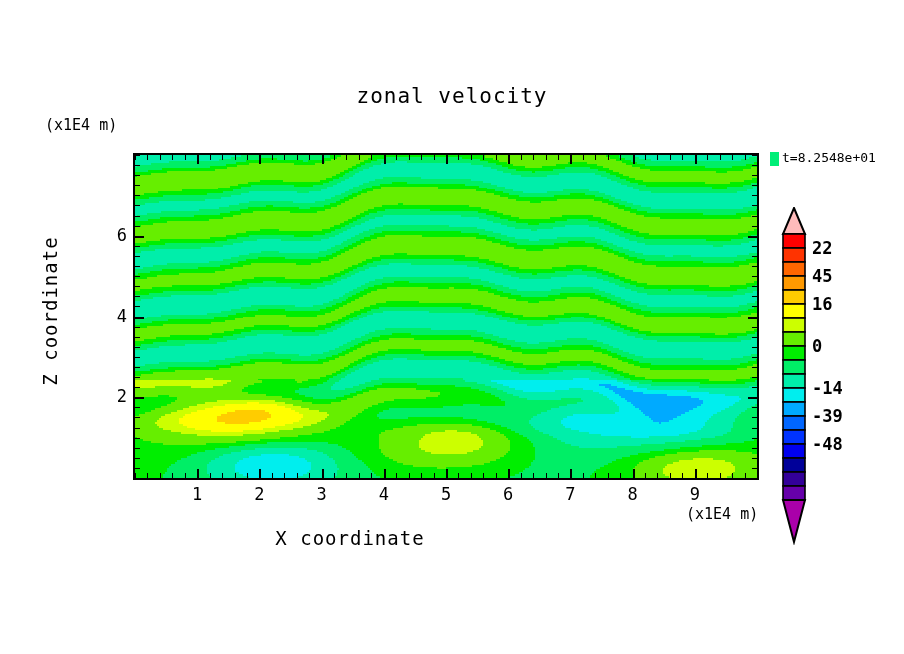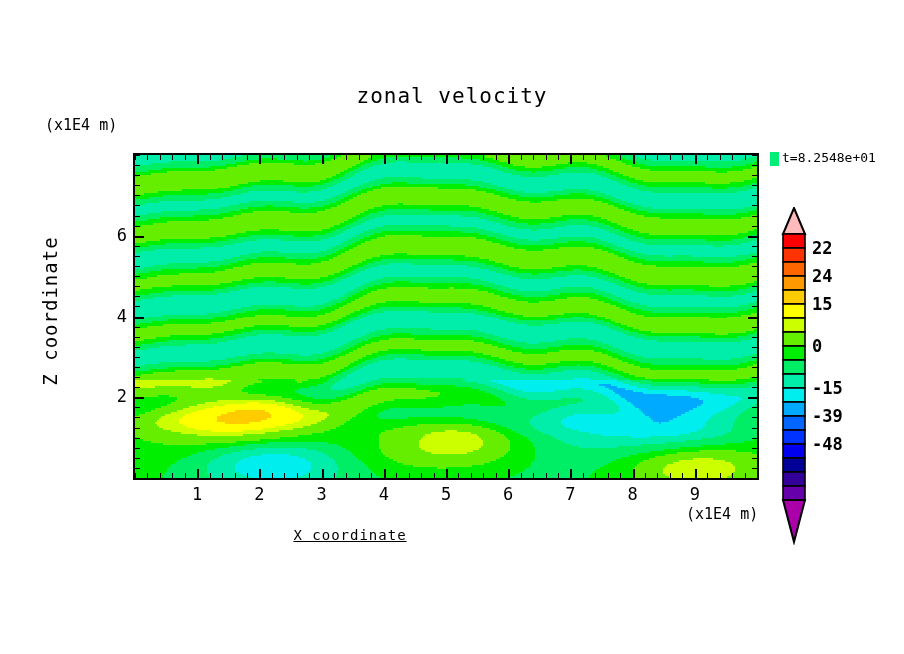--- a/index.html
+++ b/index.html
@@ -2,21 +2,21 @@
 <html><head>
 <meta charset="utf-8">
 <style>
   html,body{margin:0;padding:0;background:#ffffff;}
   body{width:904px;height:654px;position:relative;overflow:hidden;
        font-family:"DejaVu Sans Mono","Liberation Mono",monospace;color:#000;}
   .abs{position:absolute;}
   #title{left:0;top:84px;width:904px;text-align:center;font-size:21px;letter-spacing:1px;}
   #units-top{left:45px;top:116px;font-size:15px;}
   #units-bottom{left:686px;top:505px;font-size:15px;}
-  #xtitle{left:0;top:527px;width:700px;text-align:center;font-size:14px;letter-spacing:1px;text-decoration:underline;}
+  #xtitle{left:0;top:527px;width:700px;text-align:center;font-size:19px;letter-spacing:1px;}
   #ytitle{left:-60px;top:300px;width:220px;text-align:center;font-size:19px;letter-spacing:1px;
           transform:rotate(-90deg);transform-origin:50% 50%;}
   #plotwrap{left:135px;top:155px;width:622px;height:323px;}
   #plotwrap svg{display:block;}
   .frame{position:absolute;left:133px;top:153px;width:626px;height:327px;
          border:2px solid #000;box-sizing:border-box;pointer-events:none;}
   .tick{position:absolute;background:#000;}
   .xlab{position:absolute;font-size:17px;text-align:center;width:40px;}
   .ylab{position:absolute;font-size:17px;text-align:right;width:40px;}
   #tstamp{left:782px;top:150px;font-size:13px;white-space:nowrap;}
@@ -1688,19 +1688,19 @@
       <rect x="2" y="209" width="22" height="14" fill="#0066ff" stroke="#000" stroke-width="1.6"></rect>
       <rect x="2" y="223" width="22" height="14" fill="#0033ff" stroke="#000" stroke-width="1.6"></rect>
       <rect x="2" y="237" width="22" height="14" fill="#0000ee" stroke="#000" stroke-width="1.6"></rect>
       <rect x="2" y="251" width="22" height="14" fill="#000099" stroke="#000" stroke-width="1.6"></rect>
       <rect x="2" y="265" width="22" height="14" fill="#330099" stroke="#000" stroke-width="1.6"></rect>
       <rect x="2" y="279" width="22" height="14" fill="#6600aa" stroke="#000" stroke-width="1.6"></rect>
       <polygon points="13,335 2,293 24,293" fill="#aa00aa" stroke="#000" stroke-width="2"></polygon>
     </svg></div>
 <div id="cbarlabels">
     <div class="cblab" style="top: 238px;">22</div>
-    <div class="cblab" style="top: 266px;">24</div>
-    <div class="cblab" style="top: 294px;">15</div>
+    <div class="cblab" style="top: 266px;">45</div>
+    <div class="cblab" style="top: 294px;">16</div>
     <div class="cblab" style="top: 336px;">0</div>
-    <div class="cblab" style="top: 378px;">-15</div>
+    <div class="cblab" style="top: 378px;">-14</div>
     <div class="cblab" style="top: 406px;">-39</div>
     <div class="cblab" style="top: 434px;">-48</div>
   </div>
 
 </body></html>

